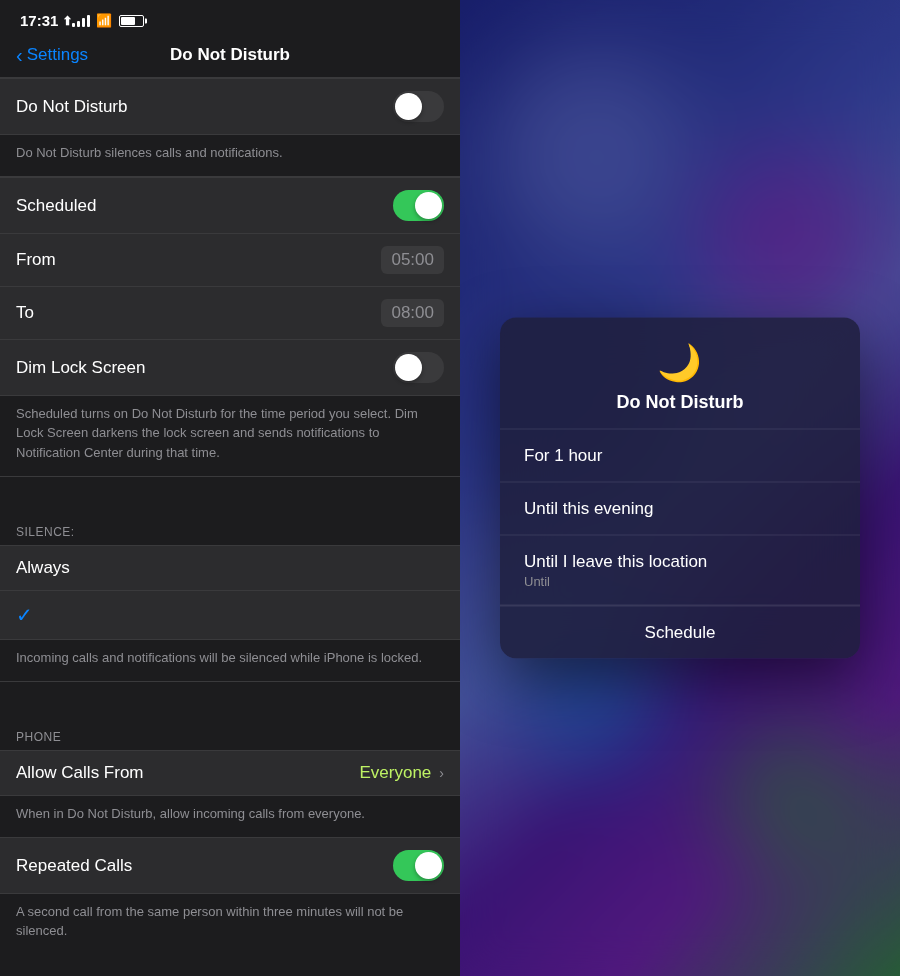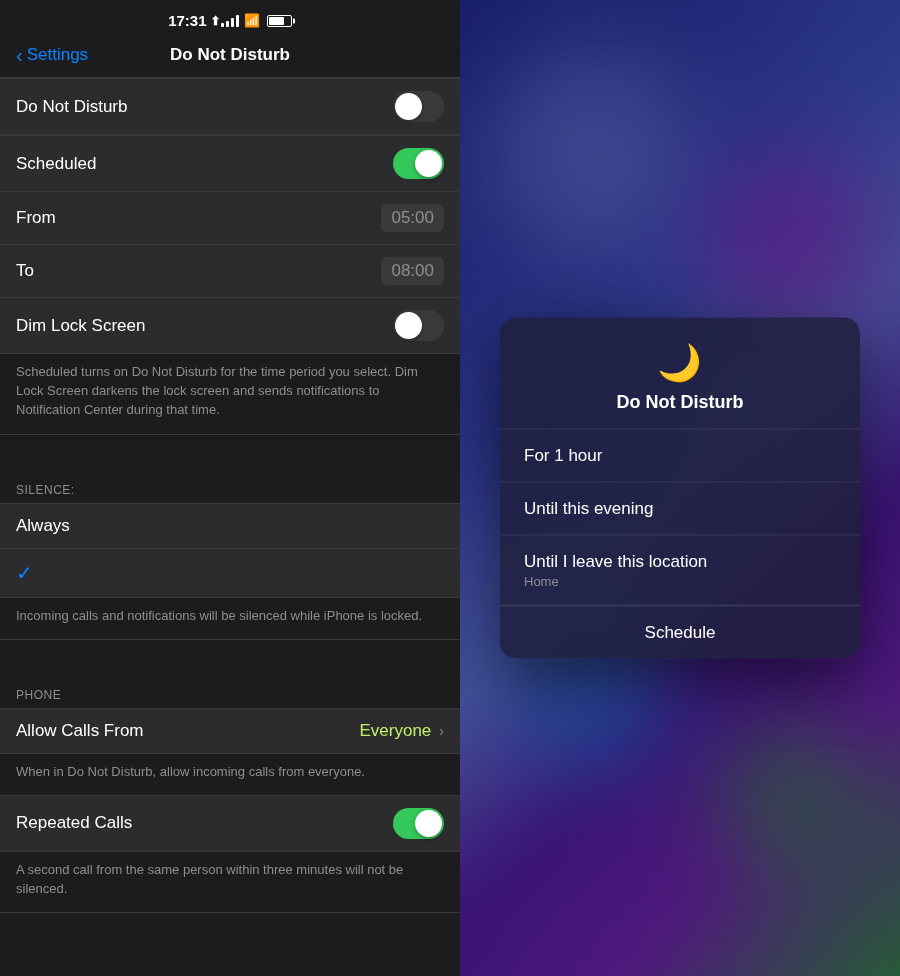--- a/index.html
+++ b/index.html
@@ -16,21 +16,21 @@
       width: 460px;
       height: 976px;
       background: #1c1c1e;
       color: #ffffff;
       overflow: hidden;
       flex-shrink: 0;
     }
 
     .status-bar {
       display: flex;
-      justify-content: center;
+      justify-content: flex-start;
       align-items: center;
       padding: 12px 20px 8px 20px;
       color: #ffffff;
       font-size: 15px;
       font-weight: 600;
     }
 
     .status-bar-left {
       display: flex;
       align-items: center;
@@ -397,20 +397,23 @@
 
   <div class="settings-content">
 
     <div class="section">
       <div class="row">
         <span class="row-label">Do Not Disturb</span>
         <div class="toggle off">
           <div class="toggle-thumb"></div>
         </div>
       </div>
+      <div class="description-row">
+        <span class="description-text">Do Not Disturb silences calls and notifications.</span>
+      </div>
     </div>
 
     <div class="section">
       <div class="row">
         <span class="row-label">Scheduled</span>
         <div class="toggle on">
           <div class="toggle-thumb"></div>
         </div>
       </div>
       <div class="row">
@@ -497,21 +500,21 @@
     <div class="popup-option">
       <span class="popup-option-text">For 1 hour</span>
     </div>
 
     <div class="popup-option">
       <span class="popup-option-text">Until this evening</span>
     </div>
 
     <div class="popup-option">
       <span class="popup-option-text">Until I leave this location</span>
-      <span class="popup-option-sub">Home</span>
+      <span class="popup-option-sub">Until</span>
     </div>
 
     <div class="popup-schedule">
       <span class="popup-schedule-text">Schedule</span>
     </div>
 
   </div>
 </div>
 
 </body></html>

